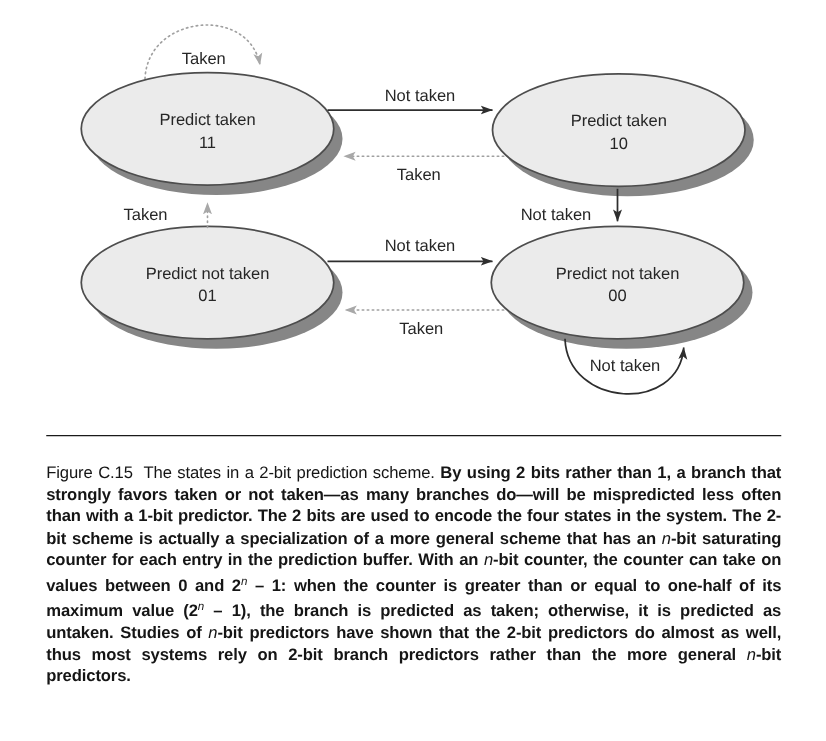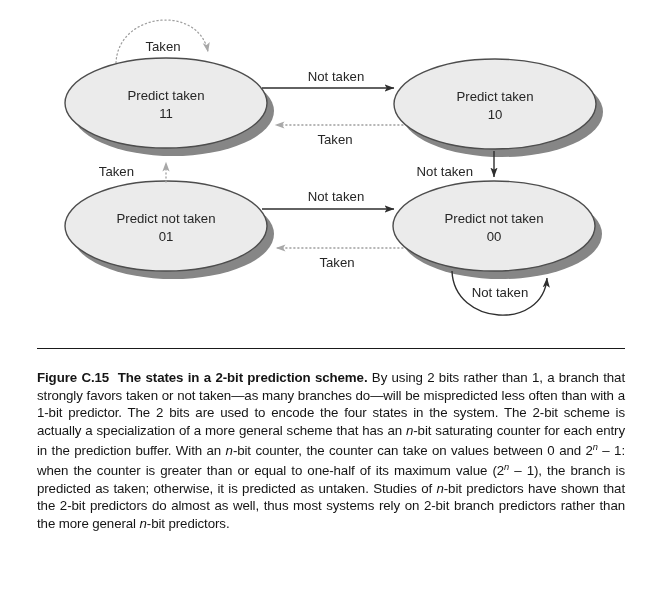--- a/index.html
+++ b/index.html
@@ -9,22 +9,22 @@
   .state-fill{fill:#ebebeb;stroke:#4d4d4d;stroke-width:1.4;}
   .state-shadow{fill:#868686;stroke:none;}
   .svg-label{font-family:"Liberation Sans","DejaVu Sans",sans-serif;font-size:13.2px;fill:#262626;}
   .solid-line{stroke:#2e2e2e;stroke-width:1.4;fill:none;}
   .dotted-line{stroke:#a0a0a0;stroke-width:1.3;fill:none;stroke-dasharray:1.2 2.8;stroke-linecap:round;}
   .caption-rule{position:absolute;left:37px;top:348px;width:588px;height:0;
                 border-top:1.7px solid #1a1a1a;}
   .caption{position:absolute;left:37px;top:356px;width:588px;
            font-size:13.3px;line-height:17.5px;text-align:justify;
            color:#151515;letter-spacing:-0.1px;}
-  .seg-b{font-weight:700;}
-  .seg-n{font-weight:400;}
+  .seg-b{font-weight:400;}
+  .seg-n{font-weight:700;}
   .seg-i{font-style:italic;}
   .seg-sup{font-style:italic;font-size:0.7em;vertical-align:0.5em;}
 </style>
 </head>
 <body>
 
 <div id="page">
 
   <svg id="diagram-svg" width="661" height="345" viewBox="0 0 661 345">
     <defs>

